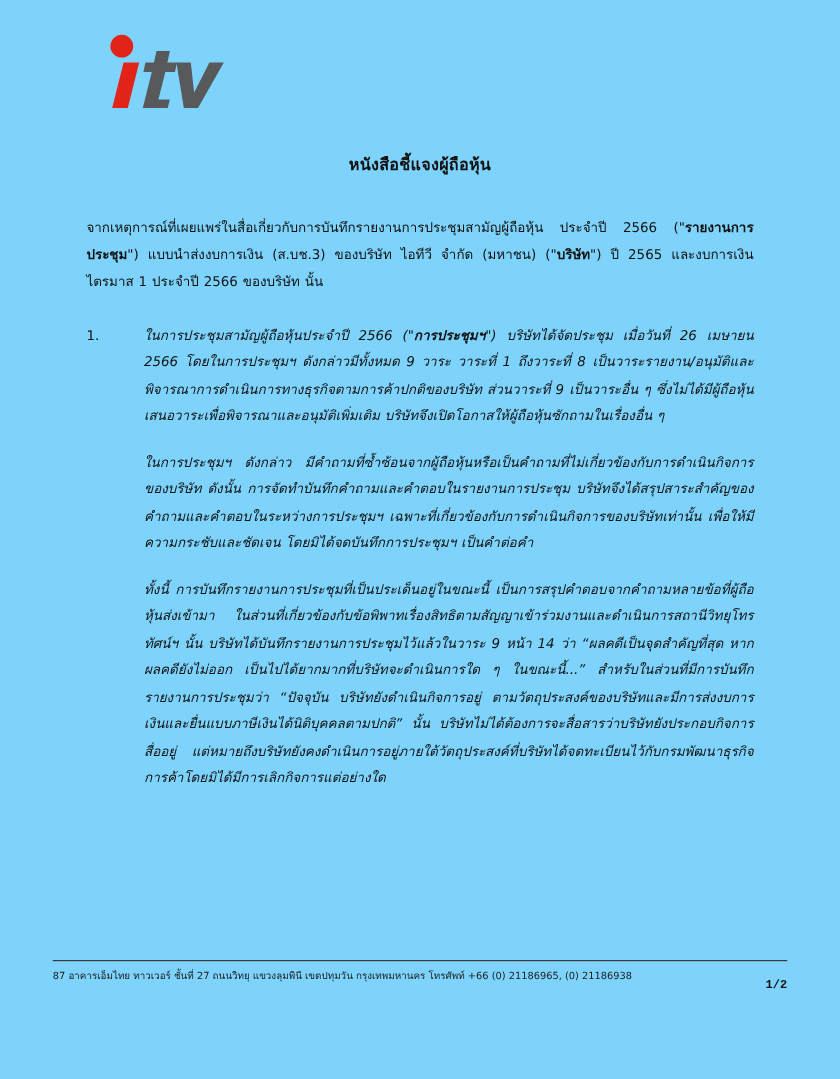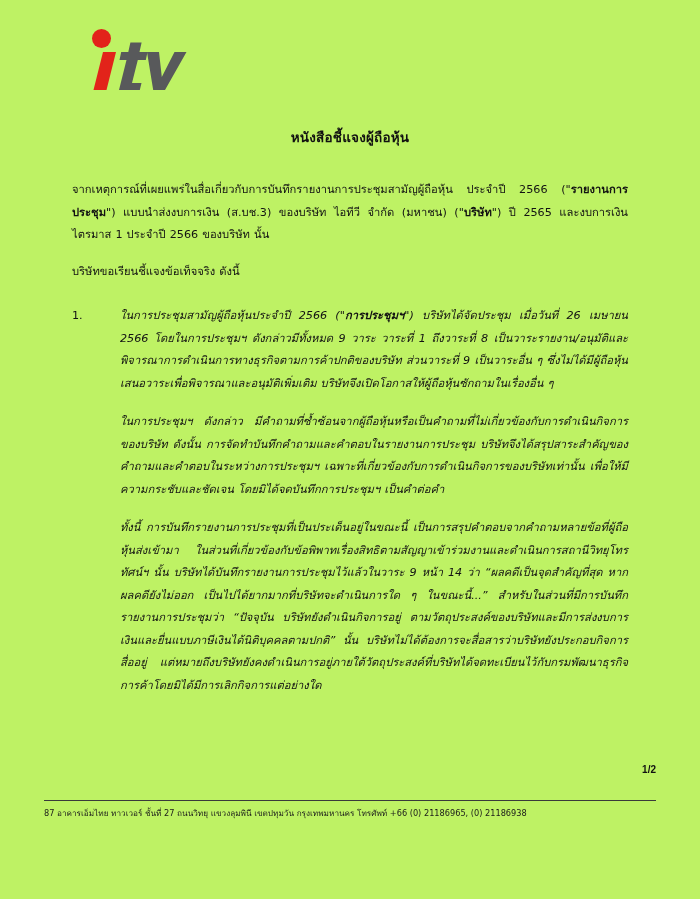--- a/index.html
+++ b/index.html
@@ -13,21 +13,21 @@
     font-family: "Liberation Serif", "DejaVu Serif", serif;
     color: #000000;
     overflow: hidden;
     position: relative;
   }
 
   .page {
     position: relative;
     width: 700px;
     height: 899px;
-    background: #bef264;
+    background: #7dd3fc;
     box-sizing: border-box;
   }
 
   
   .logo-wrap {
     position: absolute;
     left: 83px;
     top: 28px;
     width: 110px;
     height: 70px;
@@ -88,22 +88,22 @@
     min-width: 0;
     font-style: italic;
   }
   .list-body .para { text-align: justify; }
   .list-body .para + .para { margin-top: 16px; }
 
   
   .page-number {
     position: absolute;
     right: 44px;
-    top: 764px;
-    font-family: Liberation Sans, sans-serif;
+    top: 816px;
+    font-family: Liberation Mono, monospace;
     font-size: 10px;
     font-weight: bold;
     color: #111;
   }
   .footer-rule {
     position: absolute;
     left: 44px;
     right: 44px;
     top: 800px;
     height: 1px;
@@ -148,21 +148,20 @@
       <polygon points="64.0,24 76.0,24 78.8,49 91.5,24 103.5,24 82.0,62 70.2,62" fill="#58595B"></polygon>
     </svg>
   </div>
 
   <div class="doc-title">หนังสือชี้แจงผู้ถือหุ้น</div>
 
   <div class="content">
 
     <p class="para"><span>จากเหตุการณ์ที่เผยแพร่ในสื่อเกี่ยวกับการบันทึกรายงานการประชุมสามัญผู้ถือหุ้น ประจำปี 2566 ("</span><b>รายงานการประชุม</b><span>") แบบนำส่งงบการเงิน (ส.บช.3) ของบริษัท ไอทีวี จำกัด (มหาชน) ("</span><b>บริษัท</b><span>") ปี 2565 และงบการเงินไตรมาส 1 ประจำปี 2566 ของบริษัท นั้น</span></p>
 
-    <p class="para">บริษัทขอเรียนชี้แจงข้อเท็จจริง ดังนี้</p>
 
     <div class="list-item">
       <div class="list-num">1.</div>
       <div class="list-body">
         <p class="para"><span>ในการประชุมสามัญผู้ถือหุ้นประจำปี 2566 ("</span><b>การประชุมฯ</b><span>") บริษัทได้จัดประชุม เมื่อวันที่ 26 เมษายน 2566 โดยในการประชุมฯ ดังกล่าวมีทั้งหมด 9 วาระ วาระที่ 1 ถึงวาระที่ 8 เป็นวาระรายงาน/อนุมัติและพิจารณาการดำเนินการทางธุรกิจตามการค้าปกติของบริษัท ส่วนวาระที่ 9 เป็นวาระอื่น ๆ ซึ่งไม่ได้มีผู้ถือหุ้นเสนอวาระเพื่อพิจารณาและอนุมัติเพิ่มเติม บริษัทจึงเปิดโอกาสให้ผู้ถือหุ้นซักถามในเรื่องอื่น ๆ</span></p>
         <p class="para">ในการประชุมฯ ดังกล่าว มีคำถามที่ซ้ำซ้อนจากผู้ถือหุ้นหรือเป็นคำถามที่ไม่เกี่ยวข้องกับการดำเนินกิจการของบริษัท ดังนั้น การจัดทำบันทึกคำถามและคำตอบในรายงานการประชุม บริษัทจึงได้สรุปสาระสำคัญของคำถามและคำตอบในระหว่างการประชุมฯ เฉพาะที่เกี่ยวข้องกับการดำเนินกิจการของบริษัทเท่านั้น เพื่อให้มีความกระชับและชัดเจน โดยมิได้จดบันทึกการประชุมฯ เป็นคำต่อคำ</p>
         <p class="para">ทั้งนี้ การบันทึกรายงานการประชุมที่เป็นประเด็นอยู่ในขณะนี้ เป็นการสรุปคำตอบจากคำถามหลายข้อที่ผู้ถือหุ้นส่งเข้ามา ในส่วนที่เกี่ยวข้องกับข้อพิพาทเรื่องสิทธิตามสัญญาเข้าร่วมงานและดำเนินการสถานีวิทยุโทรทัศน์ฯ นั้น บริษัทได้บันทึกรายงานการประชุมไว้แล้วในวาระ 9 หน้า 14 ว่า “ผลคดีเป็นจุดสำคัญที่สุด หากผลคดียังไม่ออก เป็นไปได้ยากมากที่บริษัทจะดำเนินการใด ๆ ในขณะนี้...” สำหรับในส่วนที่มีการบันทึกรายงานการประชุมว่า “ปัจจุบัน บริษัทยังดำเนินกิจการอยู่ ตามวัตถุประสงค์ของบริษัทและมีการส่งงบการเงินและยื่นแบบภาษีเงินได้นิติบุคคลตามปกติ” นั้น บริษัทไม่ได้ต้องการจะสื่อสารว่าบริษัทยังประกอบกิจการสื่ออยู่ แต่หมายถึงบริษัทยังคงดำเนินการอยู่ภายใต้วัตถุประสงค์ที่บริษัทได้จดทะเบียนไว้กับกรมพัฒนาธุรกิจการค้าโดยมิได้มีการเลิกกิจการแต่อย่างใด</p>
       </div>
     </div>
 

